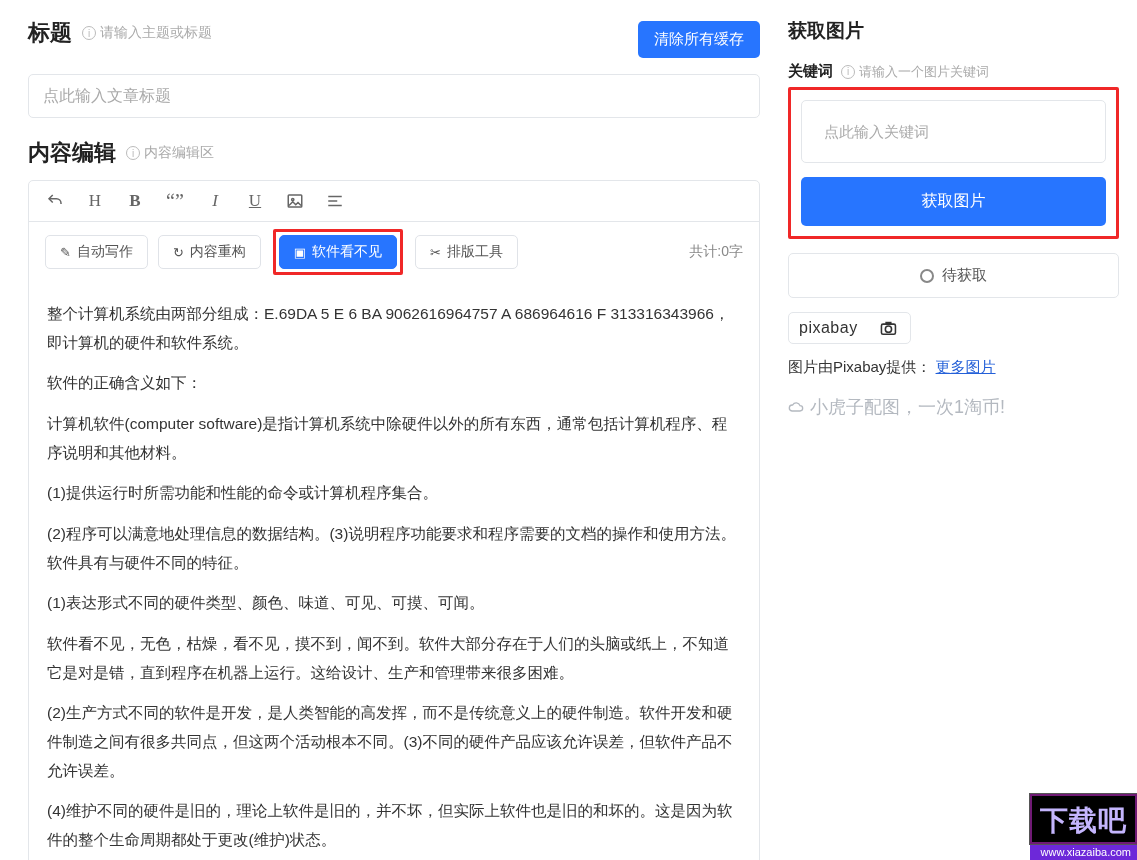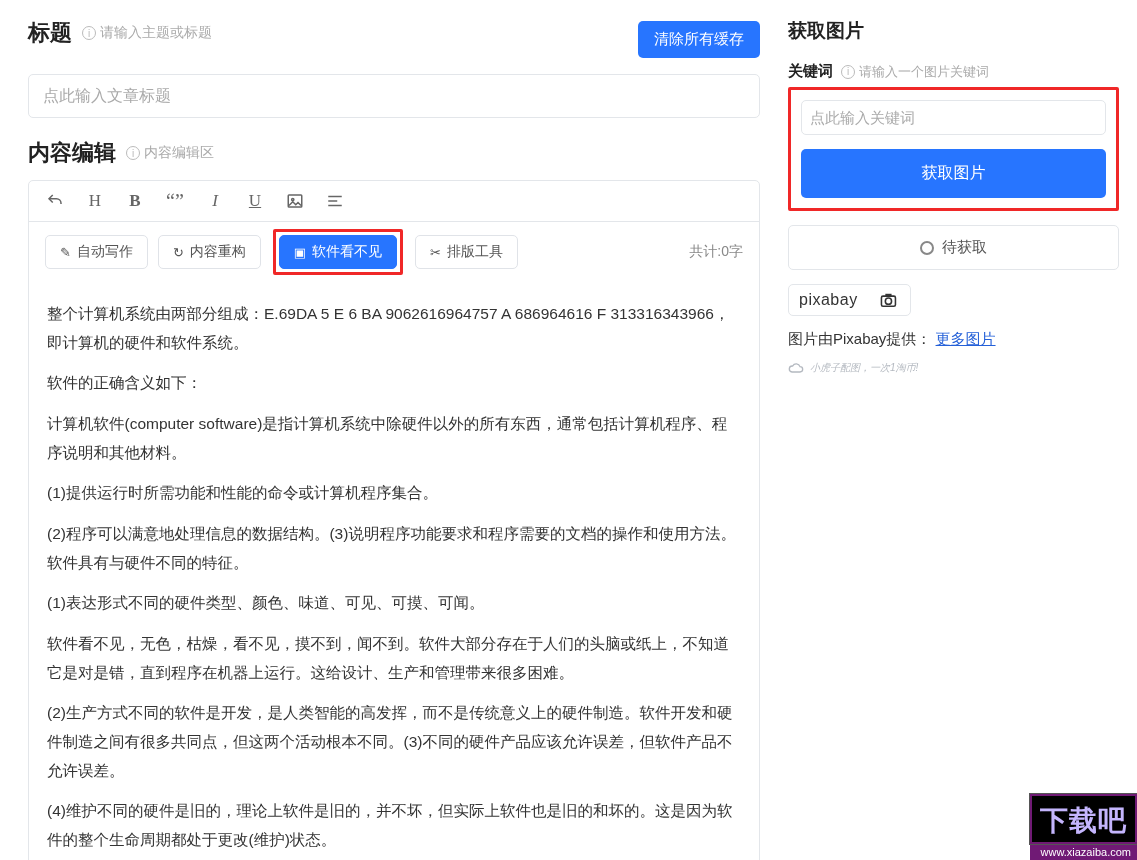--- a/index.html
+++ b/index.html
@@ -41,38 +41,38 @@
 .content-area { padding: 10px 18px 20px; font-size: 15.5px; color: #333; line-height: 1.85; }
 .content-area p { margin: 8px 0 12px; }
 
 .side-head { display: flex; align-items: center; margin-bottom: 18px; }
 .side-head h2 { font-size: 19px; font-weight: 600; color: #222; }
 .side-sub { display: flex; align-items: center; gap: 8px; margin-bottom: 4px; }
 .side-sub .lbl { font-size: 15px; font-weight: 600; color: #222; }
 .side-sub .hint { font-size: 13px; }
 
 .red-panel { border: 3px solid #f02828; border-radius: 2px; padding: 10px; margin-top: 6px; }
-.red-panel .input-text { margin-bottom: 14px; padding: 8px; font-size: 15px; }
+.red-panel .input-text { margin-bottom: 14px; padding: 22px; font-size: 15px; }
 
 .pending-btn { width: 100%; border: 1px solid #e3e6ea; background: #fff; border-radius: 5px; padding: 12px 0; margin-top: 14px; color: #555; font-size: 15px; display: flex; align-items: center; justify-content: center; gap: 8px; cursor: pointer; }
 .circle-icon { width: 14px; height: 14px; border: 2px solid #888; border-radius: 50%; }
 
 .pixabay-badge { display: inline-flex; align-items: center; gap: 22px; border: 1px solid #e3e6ea; border-radius: 5px; padding: 6px 10px; margin-top: 14px; }
 .pixabay-badge .txt { font-family: Arial, sans-serif; font-weight: 500; font-size: 16px; color: #333; letter-spacing: 0.5px; }
 .cam-icon { width: 20px; height: 14px; }
 
 .credit-row { margin-top: 14px; font-size: 15px; color: #333; }
 .credit-row a { color: #2460d8; text-decoration: underline; }
 
-.tip-row { margin-top: 12px; color: #b4b9c0; font-size: 10px; display: flex; align-items: center; gap: 6px; font-style: italic; }
+.tip-row { margin-top: 18px; color: #b4b9c0; font-size: 18px; display: flex; align-items: center; gap: 6px; }
 .cloud-icon { width: 16px; height: 12px; }
 
 .watermark { position: absolute; right: 0; bottom: 0; }
 .wm-box { background: #000; color: #c4b5fd; padding: 6px 8px 2px; font-size: 28px; font-weight: 900; letter-spacing: 1px; border: 2px solid #701a75; outline: 1px solid #555; font-family: Liberation Mono, monospace; }
-.wm-url { background: #701a75; color: #fff; font-size: 11px; text-align: right; padding: 2px 6px; font-family: Arial, sans-serif; }
+.wm-url { background: #6d28d9; color: #fff; font-size: 11px; text-align: right; padding: 2px 6px; font-family: Arial, sans-serif; }
 </style>
 </head>
 <body>
 
 <div class="main-col">
 
   <div class="head-row">
     <div class="section-head">
       <h2>标题</h2>
       <span class="hint">

